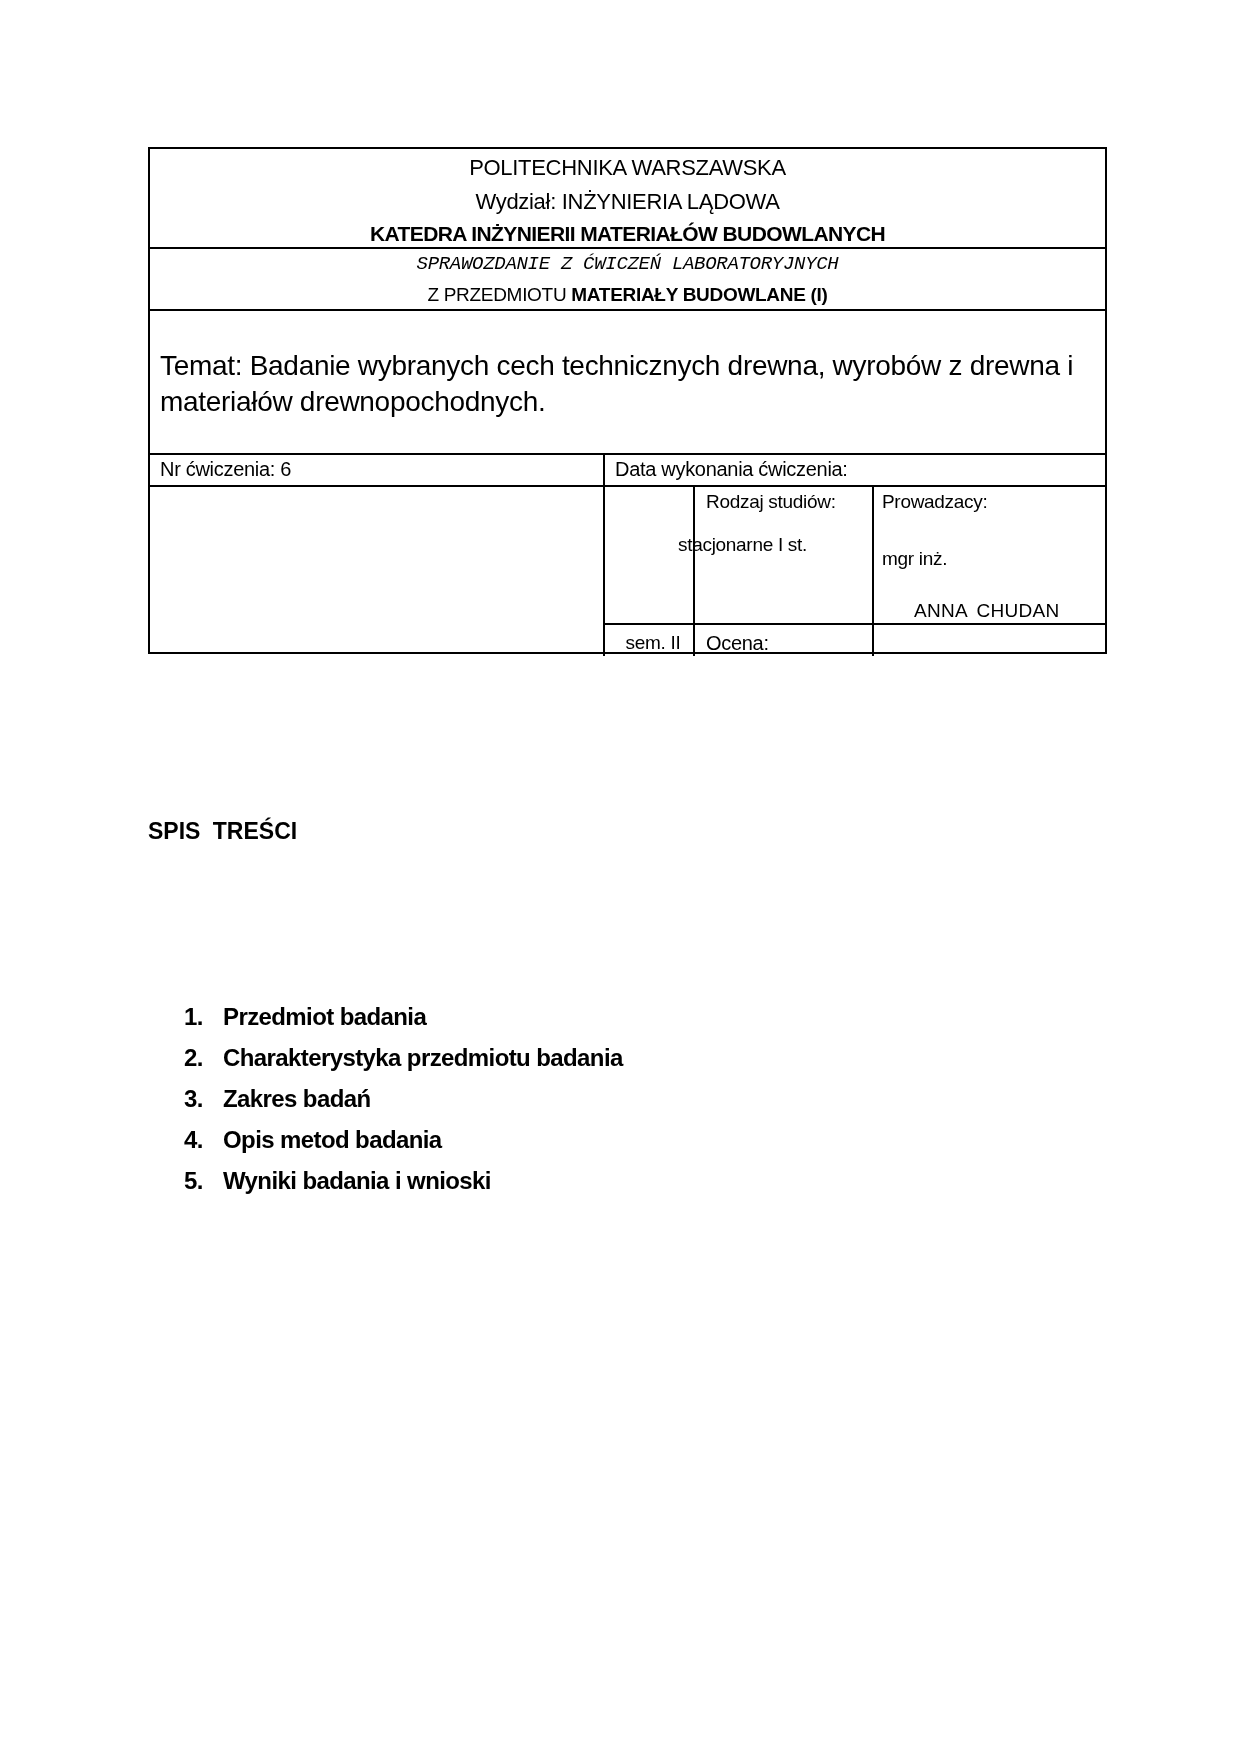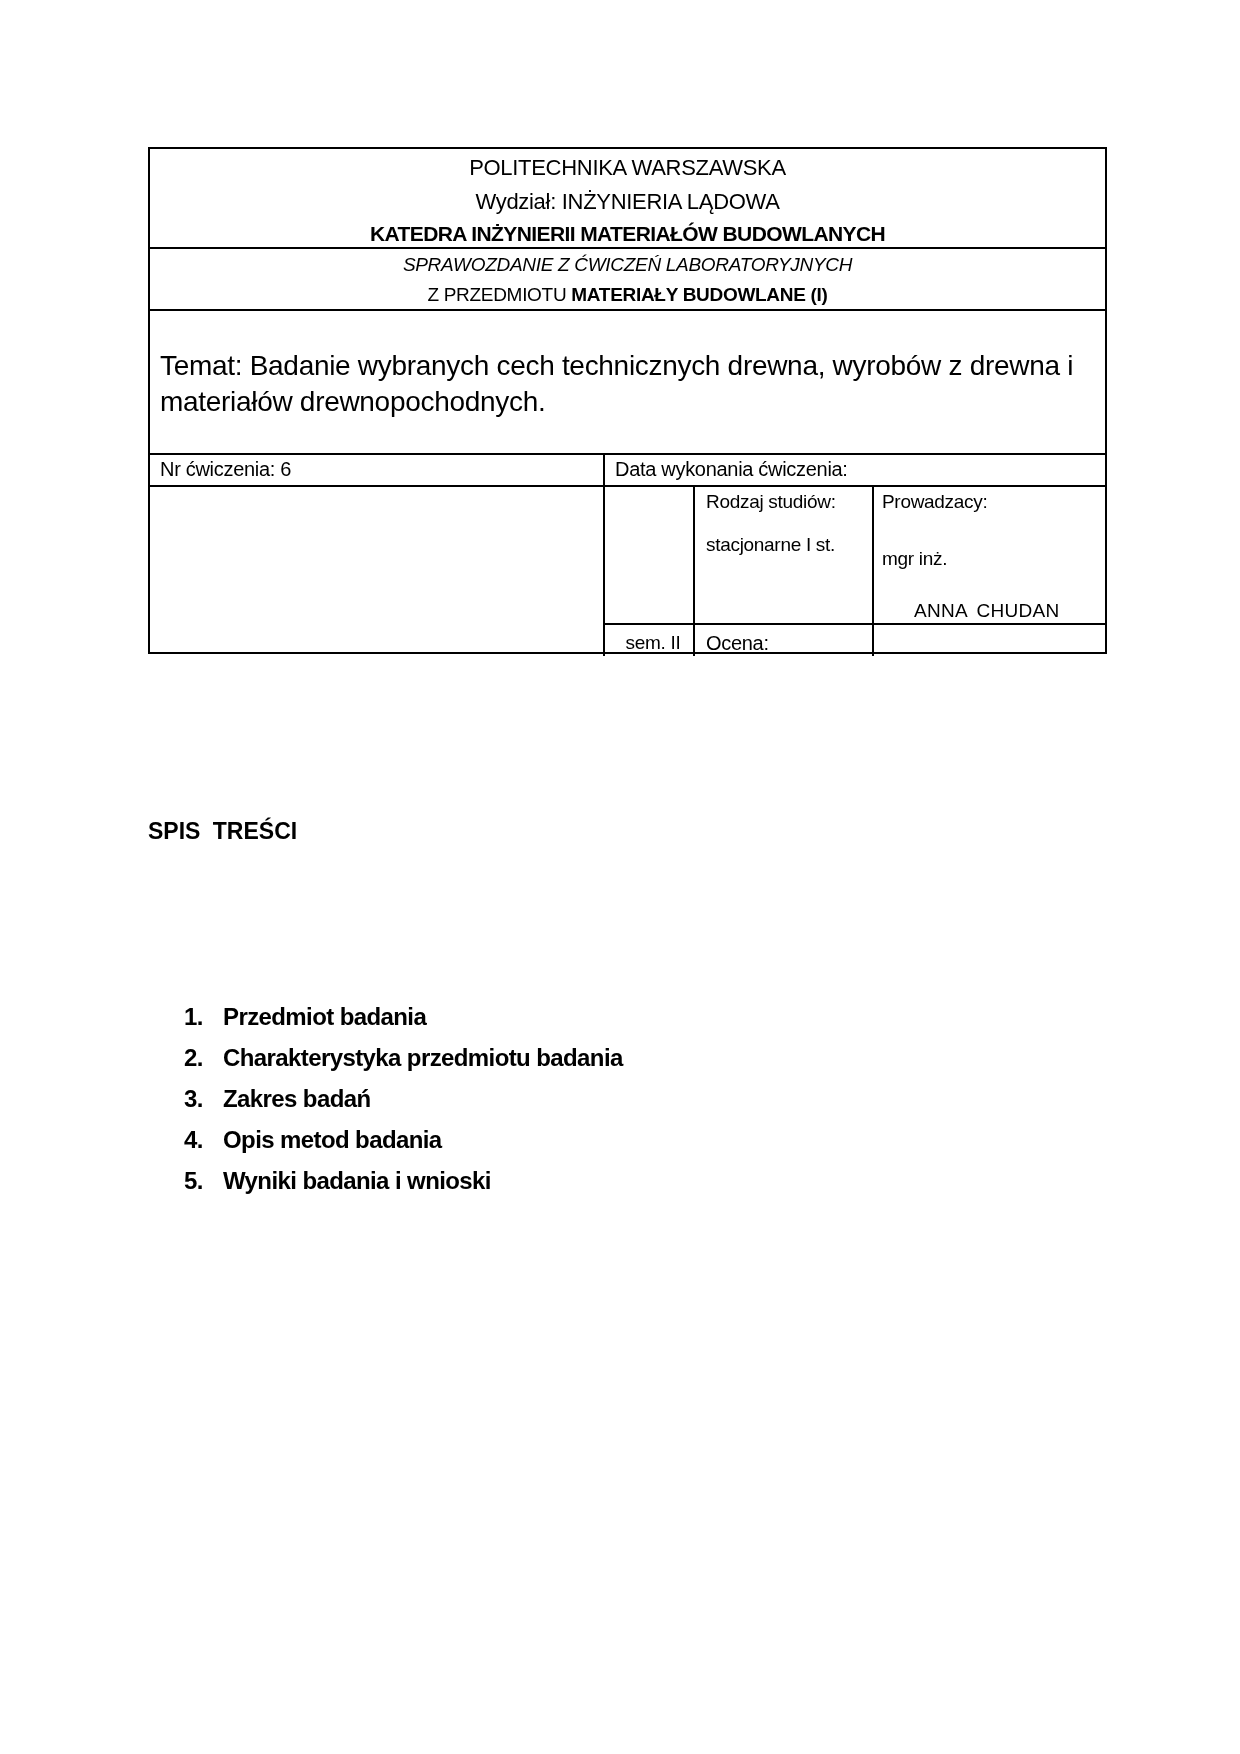--- a/index.html
+++ b/index.html
@@ -58,21 +58,21 @@
     }
     .inst-bold {
       font-size: 21px;
       font-weight: bold;
       letter-spacing: -0.6px;
     }
     .report {
       font-size: 19px;
       letter-spacing: -0.3px;
     }
-    .italic { font-style: italic; }
+    .italic { font-style: italic; font-family: Liberation Mono, monospace; }
     .bold { font-weight: bold; }
     .topic {
       font-size: 28px;
       letter-spacing: -0.3px;
       line-height: 36px;
       white-space: normal;
       width: 920px;
     }
     .cell {
       font-size: 20px;
@@ -145,21 +145,21 @@
     <div class="txt cell" style="left:465px; top:310px;">Data wykonania ćwiczenia:</div>
 
     <div class="hline" style="top:336px; width:100%;"></div>
 
     <div class="txt cell" style="left:10px; top:346px;"></div>
 
     <div class="vline" style="left:543px; top:336px; height:171px;"></div>
     <div class="txt cell-sm" style="left:463px; top:484px; width:80px; text-align:center;">sem. II</div>
 
     <div class="txt cell-sm" style="left:556px; top:343px;">Rodzaj studiów:</div>
-    <div class="txt cell-sm" style="left:556px; top:386px;">stacjonarne I st.</div>
+    <div class="txt cell-sm" style="left:528px; top:386px;">stacjonarne I st.</div>
     <div class="txt cell" style="left:556px; top:484px;">Ocena:</div>
 
     <div class="vline" style="left:722px; top:336px; height:171px;"></div>
     <div class="txt cell-sm" style="left:732px; top:343px;">Prowadzacy:</div>
     <div class="txt cell-sm" style="left:732px; top:400px;">mgr inż.</div>
     <div class="txt cell-sm" style="left:764px; top:452px; letter-spacing:0.3px; word-spacing:4px;">ANNA  CHUDAN</div>
     <div class="txt cell" style="left:732px; top:484px;"></div>
 
     <div class="hline" style="left:453px; top:474px; width:504px;"></div>
   </div>

